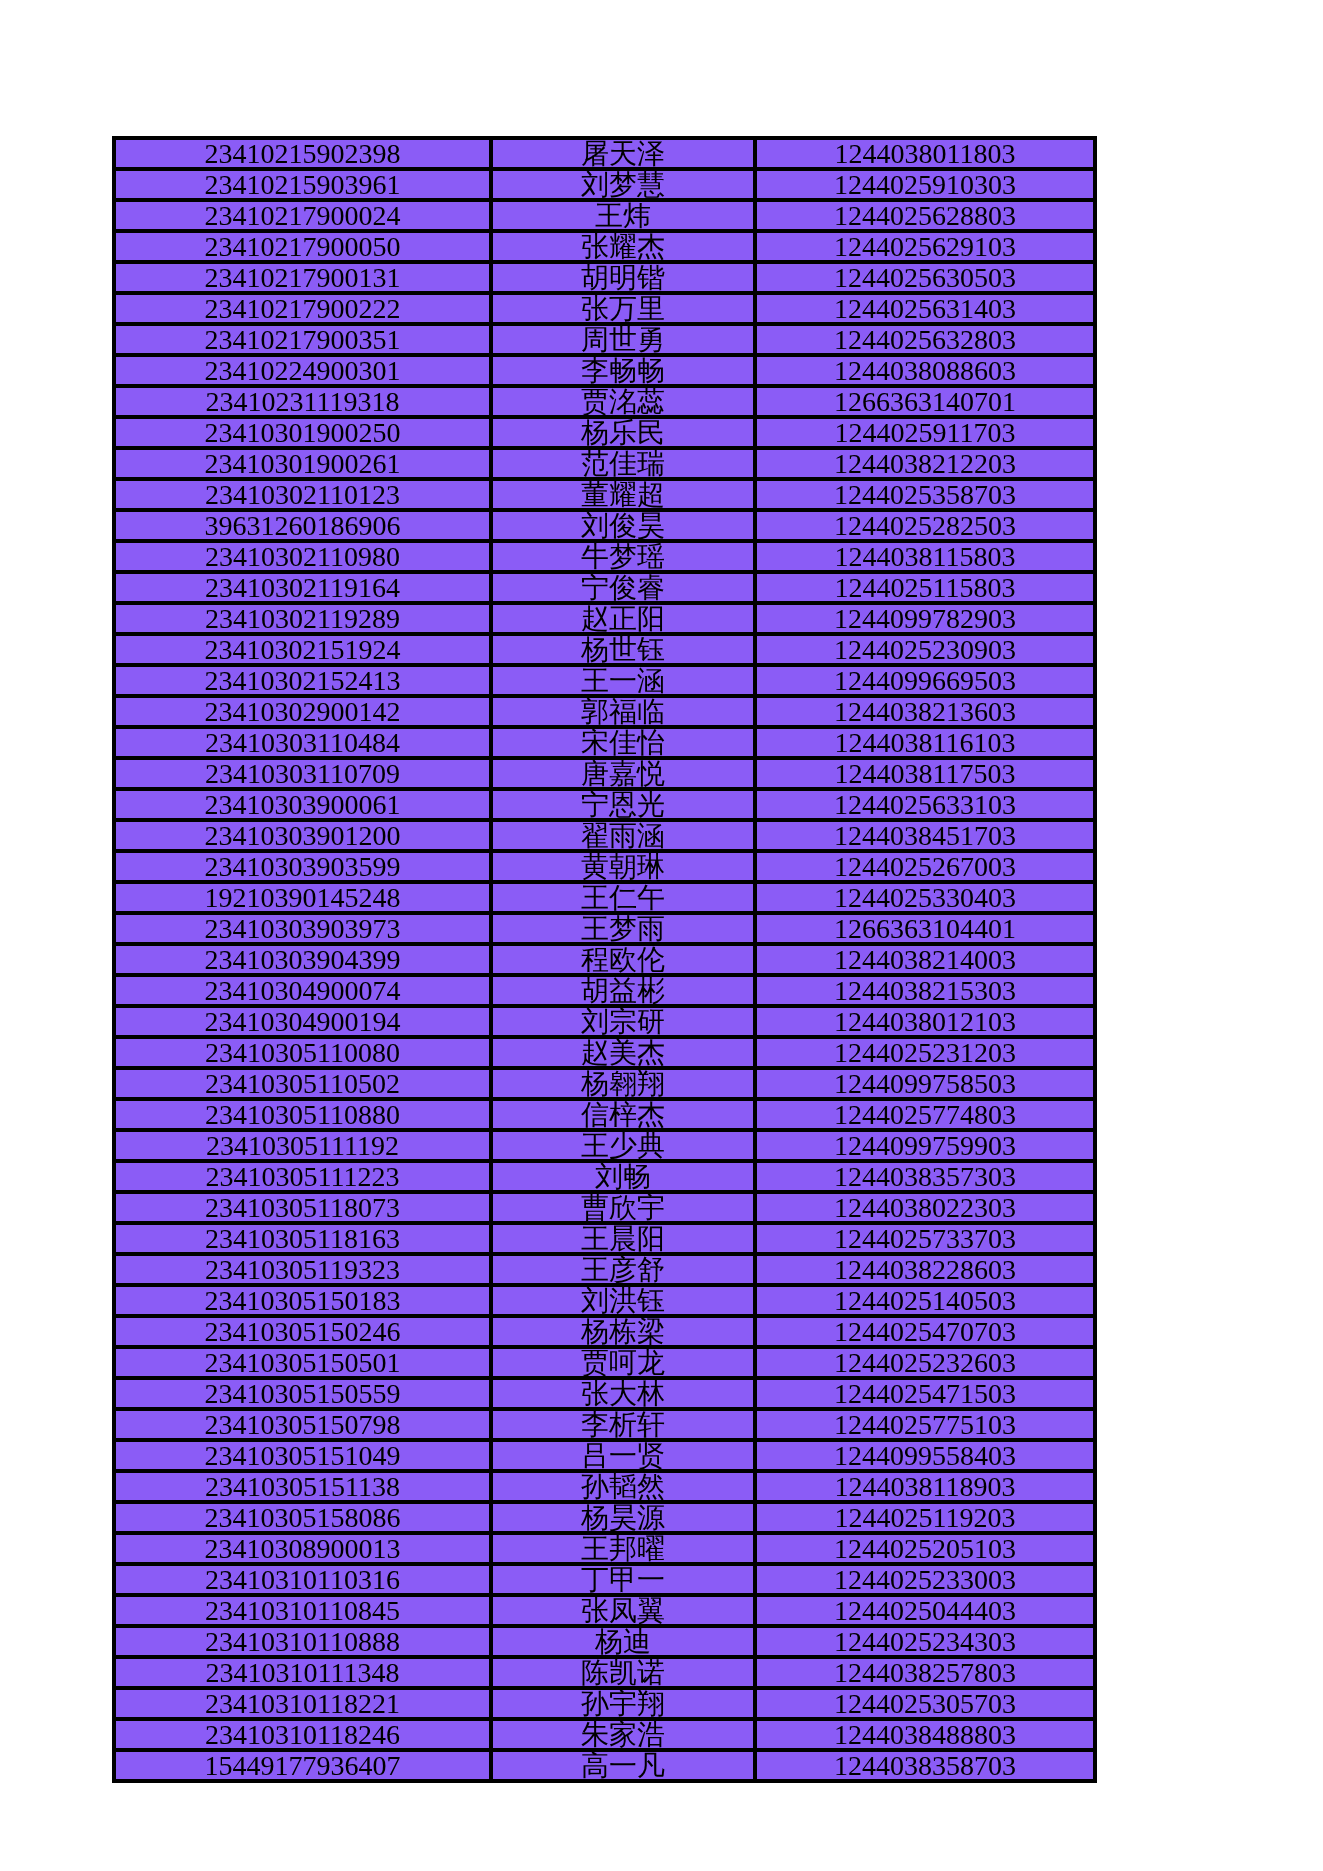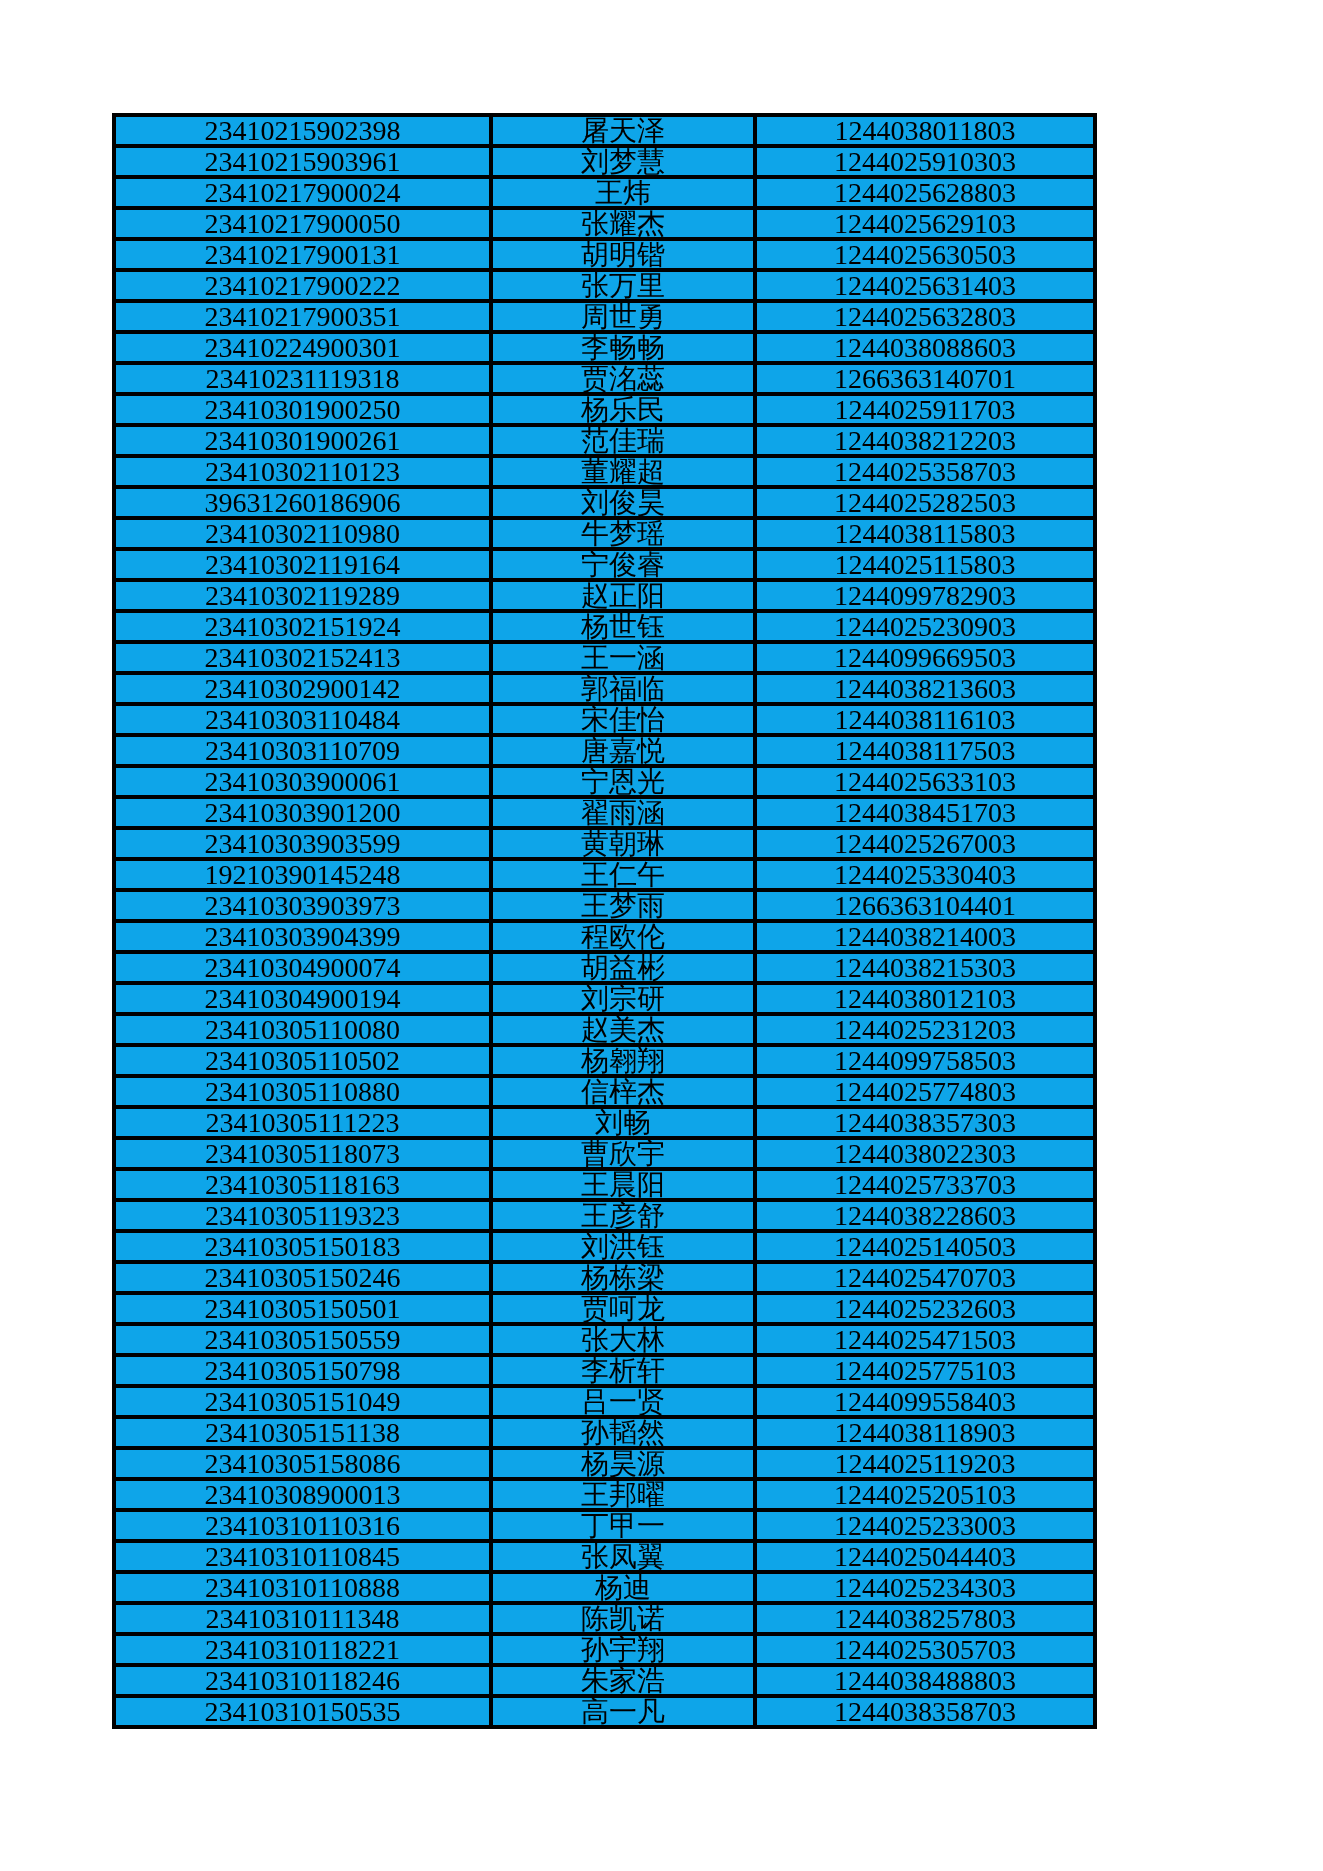--- a/index.html
+++ b/index.html
@@ -10,24 +10,24 @@
   .page {
     position: relative;
     width: 1323px;
     height: 1871px;
     background: #ffffff;
     overflow: hidden;
   }
   table.roster {
     position: absolute;
     left: 112px;
-    top: 113px;
+    top: 136px;
     border-collapse: collapse;
     table-layout: fixed;
-    background: #0ea5e9;
+    background: #8b5cf6;
     padding-left: 13px;
   }
   table.roster td {
     border: 4px solid #000000;
     height: 26px;
     padding: 0;
     margin: 0;
     text-align: center;
     vertical-align: middle;
     font-family: "Liberation Serif", "DejaVu Serif", serif;
@@ -203,20 +203,25 @@
           <td>23410305110502</td>
           <td>杨翱翔</td>
           <td>1244099758503</td>
         </tr>
         <tr>
           <td>23410305110880</td>
           <td>信梓杰</td>
           <td>1244025774803</td>
         </tr>
         <tr>
+          <td>23410305111192</td>
+          <td>王少典</td>
+          <td>1244099759903</td>
+        </tr>
+        <tr>
           <td>23410305111223</td>
           <td>刘畅</td>
           <td>1244038357303</td>
         </tr>
         <tr>
           <td>23410305118073</td>
           <td>曹欣宇</td>
           <td>1244038022303</td>
         </tr>
         <tr>
@@ -298,19 +303,19 @@
           <td>23410310118221</td>
           <td>孙宇翔</td>
           <td>1244025305703</td>
         </tr>
         <tr>
           <td>23410310118246</td>
           <td>朱家浩</td>
           <td>1244038488803</td>
         </tr>
         <tr>
-          <td>23410310150535</td>
+          <td>15449177936407</td>
           <td>高一凡</td>
           <td>1244038358703</td>
         </tr>
       </tbody>
   </table>
 </div>
 
 </body></html>

